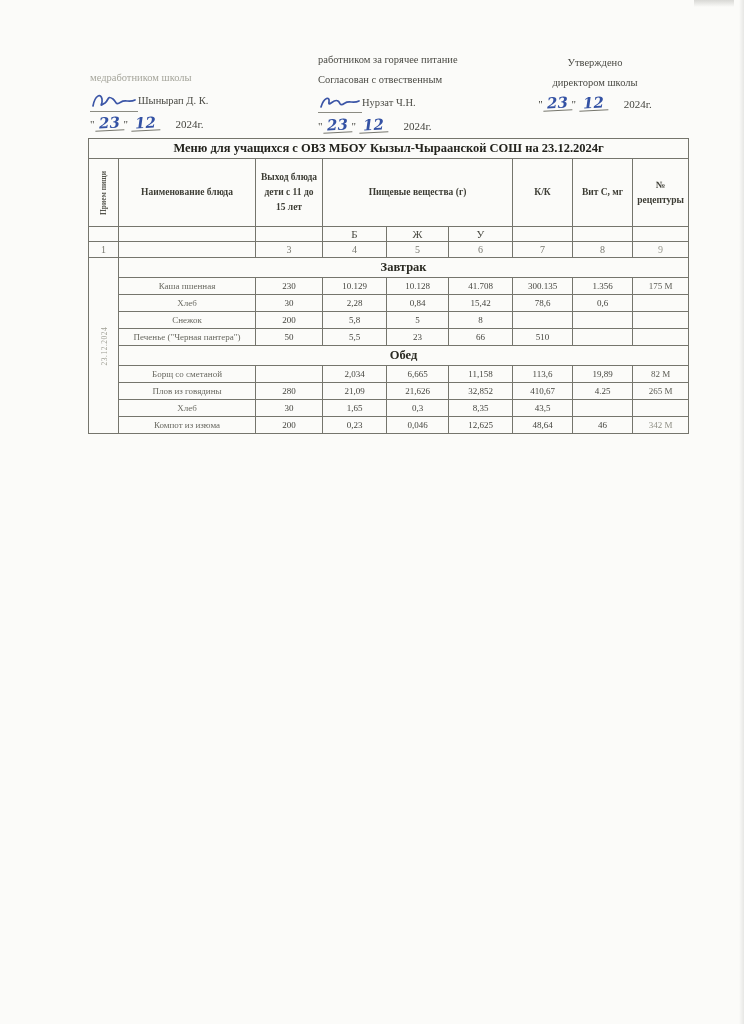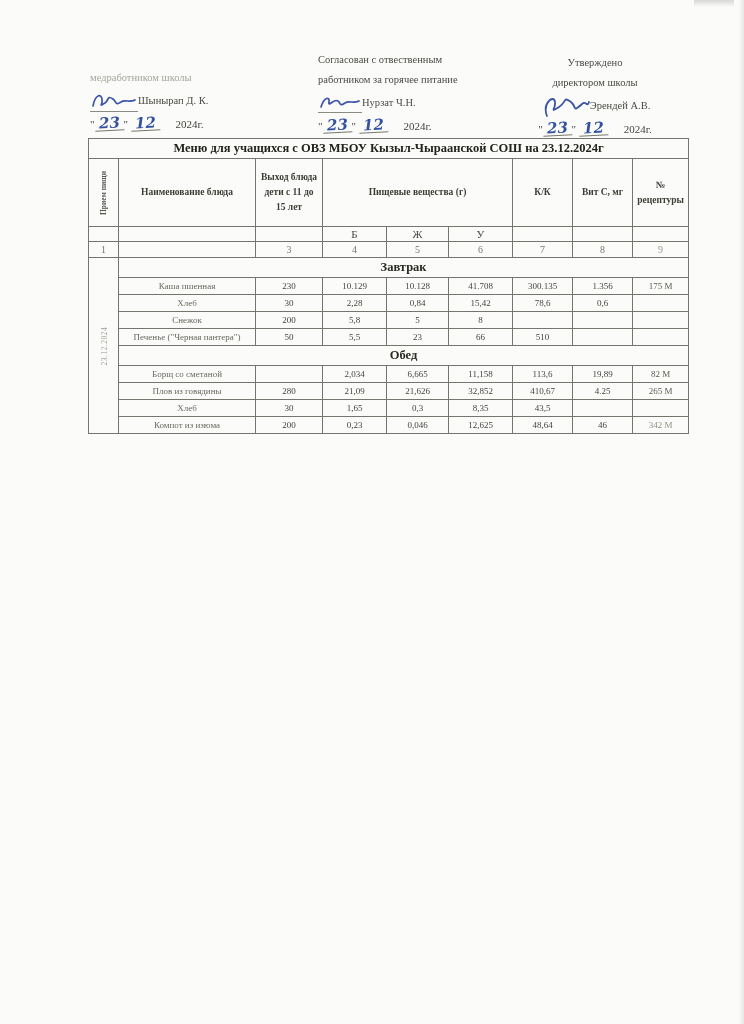--- a/index.html
+++ b/index.html
@@ -90,47 +90,39 @@
       </span>
       <span>Шынырап Д. К.</span>
     </div>
     <div class="date-row">
       <span class="quo">"</span><span class="hw">23</span><span class="quo">"</span>
       <span class="hw">12</span><span class="yr">2024г.</span>
     </div>
   </div>
 
   <div class="approval ap-center">
+    <div>работником за горячее питание</div>
     <div>Согласован с отвественным</div>
-    <div>работником за горячее питание</div>
     <div class="sig-row">
       <span class="sig">
         <svg width="44" height="18" viewBox="0 0 44 18">
           <path d="M3 13 C6 3,12 2,11 8 C10 14,16 4,20 7 C23 9,21 13,27 9 C31 6,35 10,41 7" fill="none" stroke="#3b55a6" stroke-width="1.7" stroke-linecap="round"></path>
         </svg>
       </span>
       <span>Нурзат Ч.Н.</span>
     </div>
     <div class="date-row">
       <span class="quo">"</span><span class="hw">23</span><span class="quo">"</span>
       <span class="hw">12</span><span class="yr">2024г.</span>
     </div>
   </div>
 
   <div class="approval ap-right">
     <div>Утверждено</div>
     <div>директором школы</div>
-    <div class="sig-row">
-      <span class="sig">
-        <svg width="50" height="26" viewBox="0 0 50 26">
-          <path d="M7 23 C2 10,14 1,15 9 C16 16,9 20,19 14 C27 9,23 3,31 9 C37 14,32 20,42 11 C46 7,47 15,49 9" fill="none" stroke="#3b55a6" stroke-width="1.8" stroke-linecap="round"></path>
-        </svg>
-      </span>
-      <span>Эрендей А.В.</span>
-    </div>
     <div class="date-row">
       <span class="quo">"</span><span class="hw">23</span><span class="quo">"</span>
       <span class="hw">12</span><span class="yr">2024г.</span>
     </div>
   </div>
 
   <table class="menu">
     <colgroup>
       <col style="width:30px">
         <col style="width:137px">

